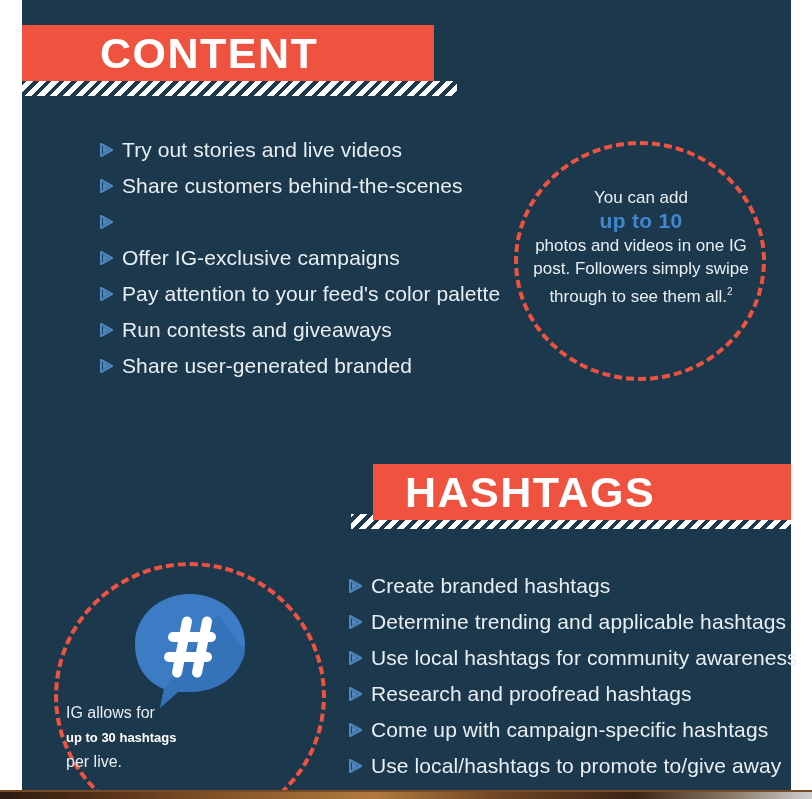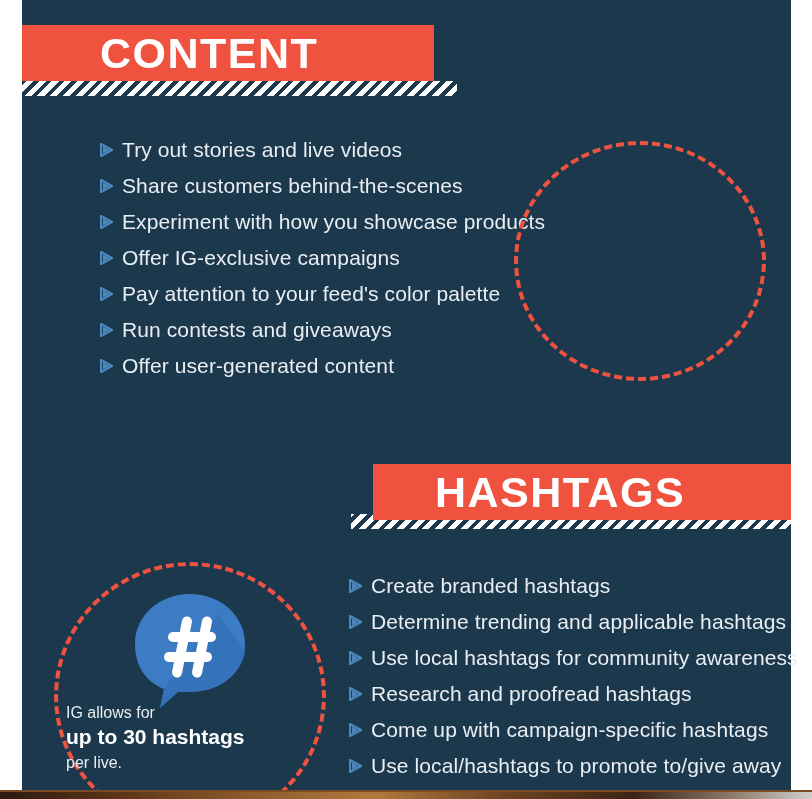--- a/index.html
+++ b/index.html
@@ -77,21 +77,21 @@
     top: 81px;
     width: 435px;
   }
 
   
   #hashtags-banner {
     left: 373px;
     top: 464px;
     width: 418px;
     height: 56px;
-    padding-left: 62px;
+    padding-left: 32px;
   }
   #hashtags-banner .banner-title { font-size: 43px; }
   #hashtags-stripes {
     left: 351px;
     top: 514px;
     width: 440px;
   }
 
   
   .bullet-list {
@@ -176,21 +176,21 @@
     top: 701px;
     width: 248px;
     text-align: left;
     color: #e9eef2;
     font-size: 16px;
     line-height: 24px;
   }
   .highlight-white-bold {
     color: #ffffff;
     font-weight: bold;
-    font-size: 21px;
+    font-size: 13px;
   }
 
   
   #bottom-photo-strip {
     position: absolute;
     left: 0;
     top: 790px;
     width: 812px;
     height: 9px;
     background: linear-gradient(90deg,
@@ -238,21 +238,20 @@
       </span>
       <span class="bullet-text">Share customers behind-the-scenes</span>
     </li>
     <li class="bullet-row">
       <span class="bullet-marker">
         <svg width="13" height="14" viewBox="0 0 13 14">
             <path d="M1 1 L12 7 L1 13 Z" fill="none" stroke="#4d87bf" stroke-width="2.2" stroke-linejoin="round"></path>
             <path d="M3 3.6 L9.4 7 L3 10.4 Z" fill="#4d87bf"></path>
           </svg>
       </span>
-      <span class="bullet-text">Experiment with how you showcase products</span>
     </li>
     <li class="bullet-row">
       <span class="bullet-marker">
         <svg width="13" height="14" viewBox="0 0 13 14">
             <path d="M1 1 L12 7 L1 13 Z" fill="none" stroke="#4d87bf" stroke-width="2.2" stroke-linejoin="round"></path>
             <path d="M3 3.6 L9.4 7 L3 10.4 Z" fill="#4d87bf"></path>
           </svg>
       </span>
       <span class="bullet-text">Offer IG-exclusive campaigns</span>
     </li>
@@ -274,25 +273,30 @@
       </span>
       <span class="bullet-text">Run contests and giveaways</span>
     </li>
     <li class="bullet-row">
       <span class="bullet-marker">
         <svg width="13" height="14" viewBox="0 0 13 14">
             <path d="M1 1 L12 7 L1 13 Z" fill="none" stroke="#4d87bf" stroke-width="2.2" stroke-linejoin="round"></path>
             <path d="M3 3.6 L9.4 7 L3 10.4 Z" fill="#4d87bf"></path>
           </svg>
       </span>
-      <span class="bullet-text">Offer user-generated content</span>
+      <span class="bullet-text">Share user-generated branded</span>
     </li>
   </ul>
 
   <div class="dashed-circle" id="stat-circle-content"></div>
+  <div id="stat-text-content">
+    <span>You can add</span><br>
+    <span class="highlight-blue">up to 10</span><br>
+    <span>photos and videos in one IG post. Followers simply swipe through to see them all.</span><span class="footnote-sup">2</span>
+  </div>
 
   <div class="stripe-band" id="hashtags-stripes"></div>
 
   <div class="banner" id="hashtags-banner">
     <span class="banner-title">HASHTAGS</span>
   </div>
 
   <ul class="bullet-list" id="hashtags-list">
     <li class="bullet-row">
       <span class="bullet-marker">

